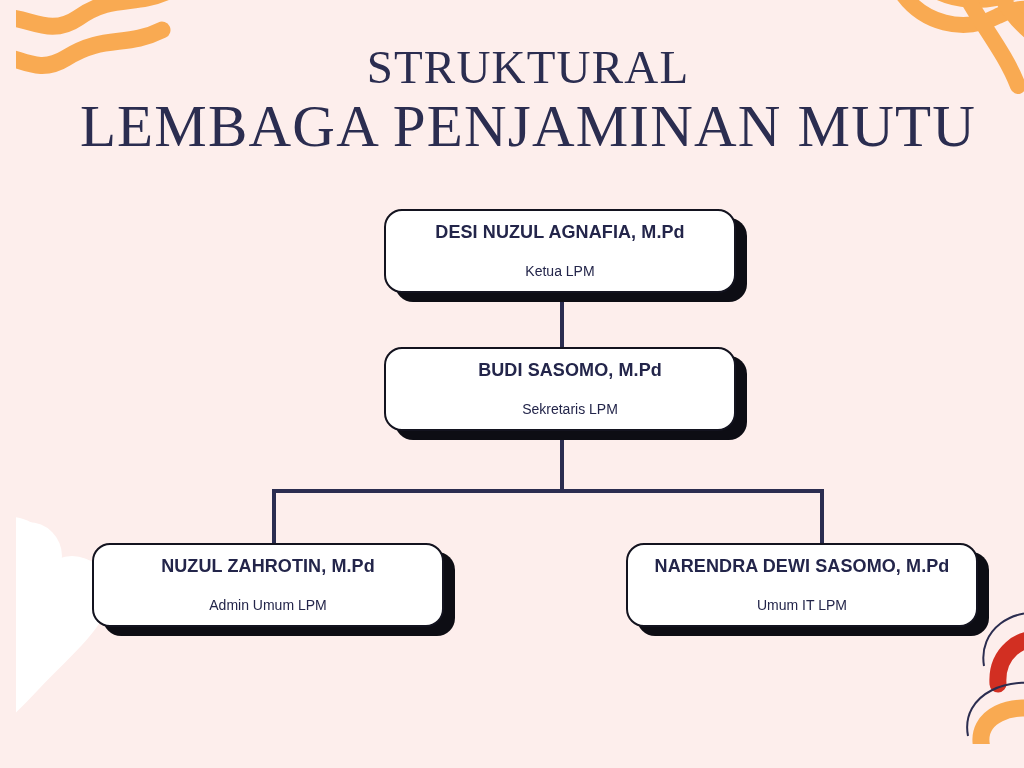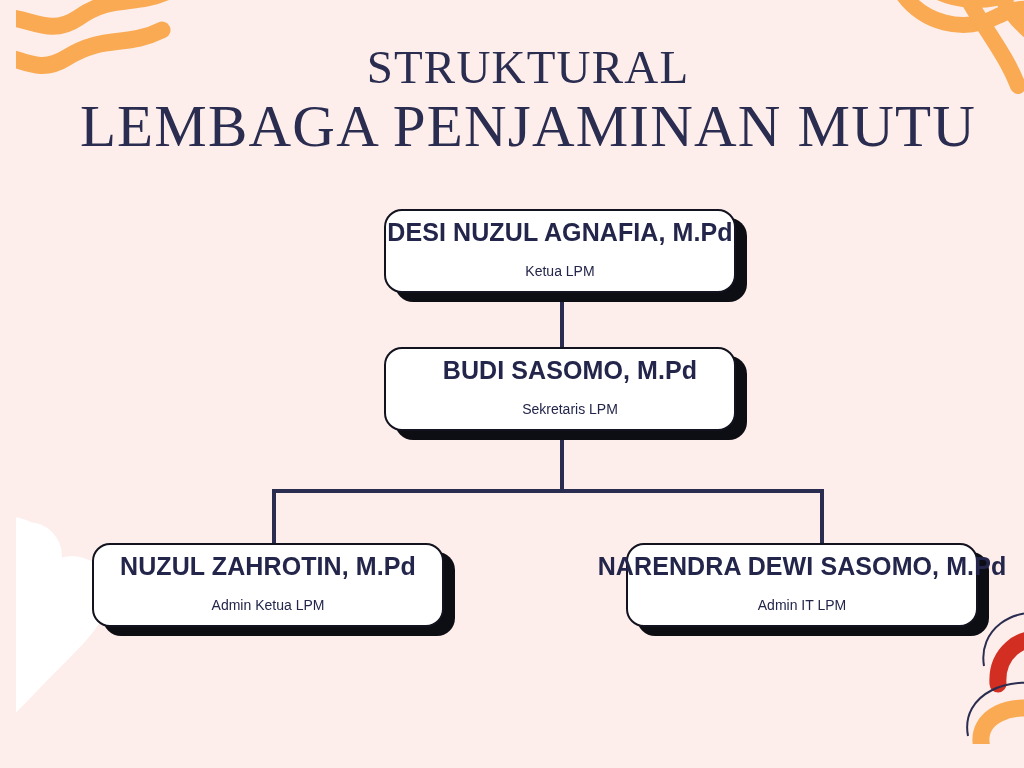--- a/index.html
+++ b/index.html
@@ -63,21 +63,21 @@
     border: 2px solid #13131f;
     border-radius: 18px;
     box-shadow: 11px 9px 0 0 #0d0d14;
     display: flex;
     flex-direction: column;
     align-items: center;
     justify-content: center;
     color: #23254a;
   }
   .node .nm {
-    font-size: 25px;
+    font-size: 18px;
     font-weight: bold;
     line-height: 24px;
     white-space: nowrap;
     letter-spacing: 0.1px;
   }
   .node .rl {
     font-size: 14px;
     font-weight: normal;
     line-height: 22px;
     margin-top: 16px;
@@ -146,21 +146,21 @@
     <div class="rl">Ketua LPM</div>
   </div>
 
   <div class="node" id="node-sekre">
     <div class="nm">BUDI SASOMO, M.Pd</div>
     <div class="rl">Sekretaris LPM</div>
   </div>
 
   <div class="node" id="node-admin-umum">
     <div class="nm">NUZUL ZAHROTIN, M.Pd</div>
-    <div class="rl">Admin Ketua LPM</div>
+    <div class="rl">Admin Umum LPM</div>
   </div>
 
   <div class="node" id="node-admin-it">
     <div class="nm">NARENDRA DEWI SASOMO, M.Pd</div>
-    <div class="rl">Admin IT LPM</div>
+    <div class="rl">Umum IT LPM</div>
   </div>
 
 </div>
 
 </body></html>

